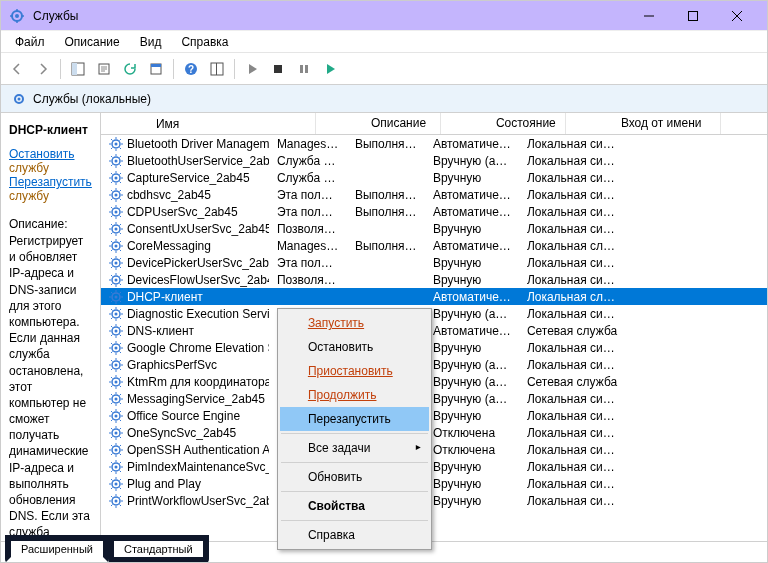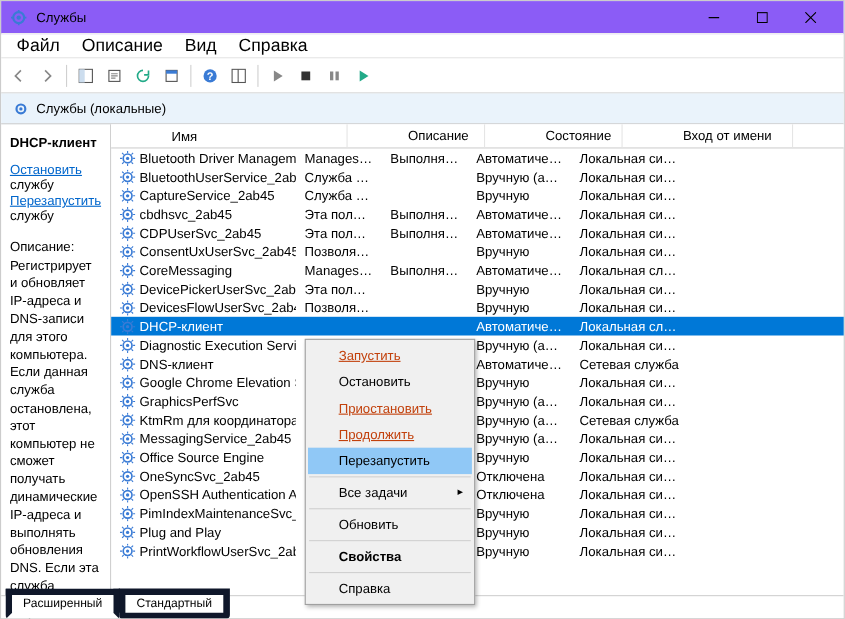--- a/index.html
+++ b/index.html
@@ -1,35 +1,35 @@
 <!DOCTYPE html>
 <html><head>
 <meta charset="utf-8">
 <style>
 * { box-sizing: border-box; margin: 0; padding: 0; }
 body { font-family: "Segoe UI", Tahoma, sans-serif; font-size: 12px; background: #fff; width: 768px; height: 563px; overflow: hidden; border: 1px solid #ccc; }
-.titlebar { height: 30px; display: flex; align-items: center; padding: 0 8px; background: #8b5cf6; border-bottom: 1px solid #eee; }
+.titlebar { height: 30px; display: flex; align-items: center; padding: 0 8px; background: #c4b5fd; border-bottom: 1px solid #eee; }
 .titlebar .icon { width: 16px; height: 16px; margin-right: 8px; }
 .titlebar .title { flex: 1; font-size: 12px; }
 .titlebar .win-controls { display: flex; gap: 0; }
 .titlebar .win-controls div { width: 44px; height: 30px; display: flex; align-items: center; justify-content: center; font-size: 12px; color: #333; }
 .menubar { height: 22px; display: flex; align-items: center; padding: 0 6px; gap: 4px; border-bottom: 1px solid #e5e5e5; }
-.menubar span { padding: 2px 8px; font-size: 16px; }
+.menubar span { padding: 2px 8px; font-size: 12px; }
 .toolbar { height: 32px; display: flex; align-items: center; padding: 0 4px; gap: 2px; border-bottom: 1px solid #d0d0d0; }
 .toolbar .tbtn { width: 24px; height: 24px; display: flex; align-items: center; justify-content: center; border: 1px solid transparent; }
 .toolbar .sep { width: 1px; height: 20px; background: #d0d0d0; margin: 0 3px; }
 .tree-header { background: #eaf3fb; height: 28px; display: flex; align-items: center; padding: 0 10px; border-bottom: 1px solid #d0d0d0; }
 .tree-header .gear { width: 16px; height: 16px; margin-right: 6px; }
 .tree-header span { font-size: 12px; }
 .content { display: flex; height: 428px; }
 .left { width: 206px; border-right: 1px solid #d0d0d0; padding: 10px 8px; font-size: 12px; }
 .left h3 { font-size: 12px; font-weight: bold; margin-bottom: 10px; }
 .left .actions { margin-bottom: 14px; }
 .left .actions a { color: #0066cc; text-decoration: underline; }
-.left .actions span { color: #000000; }
+.left .actions span { color: #a16207; }
 .left .desc-label { margin-bottom: 2px; }
 .left .desc { line-height: 1.35; }
 .right { flex: 1; display: flex; flex-direction: column; position: relative; }
 .cols { display: flex; height: 22px; border-bottom: 1px solid #d0d0d0; background: #fff; }
 .cols .col { padding: 3px 8px; border-right: 1px solid #e5e5e5; font-size: 12px; overflow: hidden; white-space: nowrap; text-overflow: ellipsis; margin-left: 47px; }
 .list { flex: 1; overflow: hidden; }
 .row { display: flex; height: 17px; align-items: center; font-size: 12px; }
 .row .cell { padding: 0 8px; overflow: hidden; white-space: nowrap; text-overflow: ellipsis; }
 .row.selected { background: #0078d7; color: #fff; }
 .service-icon { width: 14px; height: 14px; margin-right: 4px; display: inline-block; vertical-align: middle; flex-shrink: 0; }

